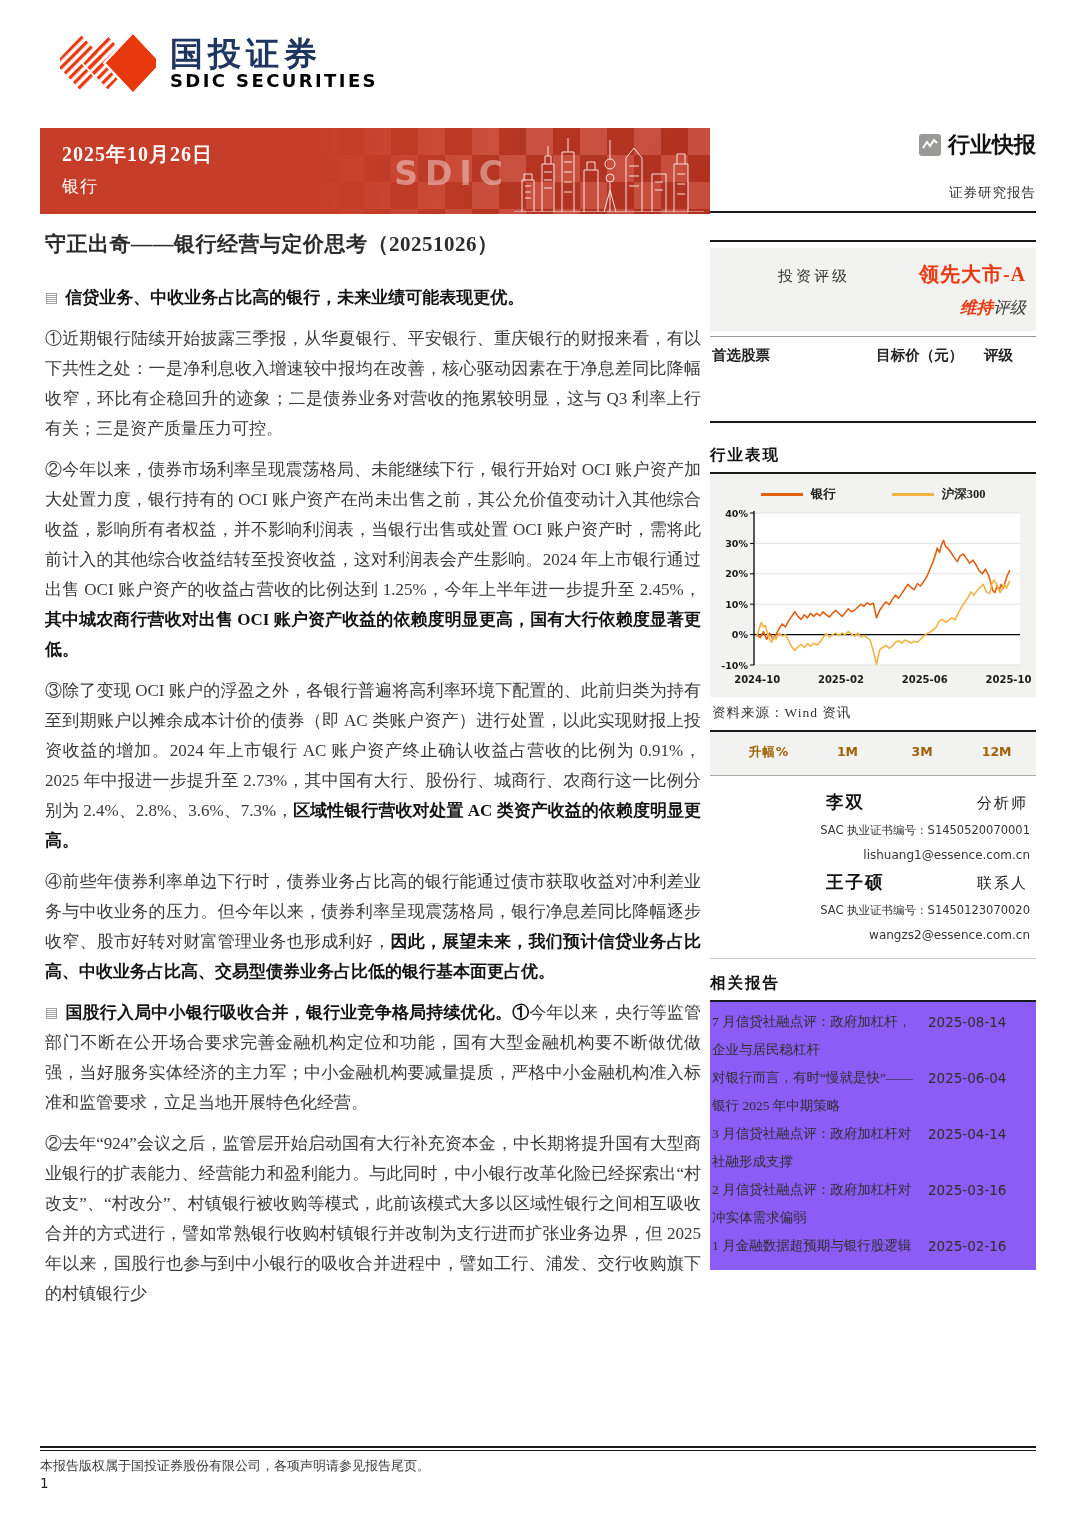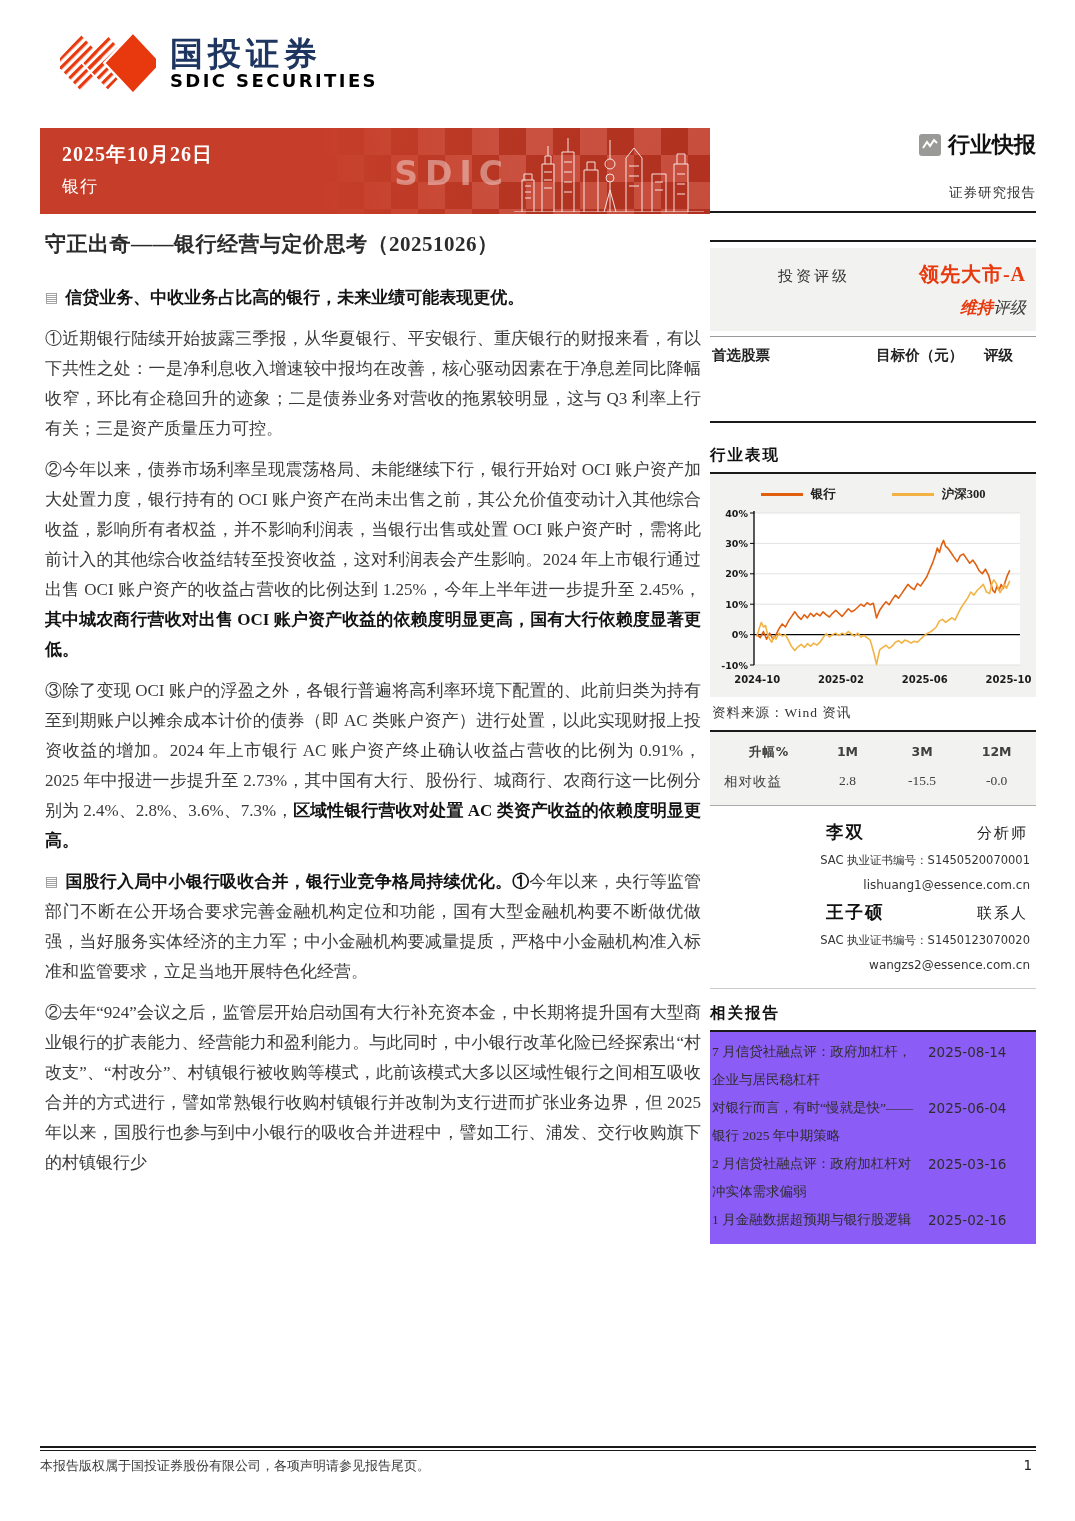--- a/index.html
+++ b/index.html
@@ -52,21 +52,21 @@
   .stock-head span:nth-child(2){text-align:right;}
   .stock-head span:nth-child(3){text-align:center;}
   .stock-empty{height:52px;border-bottom:2px solid #1a1a1a;}
   .sec-head{margin-top:22px;font-size:15.5px;font-weight:700;color:#111;padding-bottom:6px;border-bottom:2px solid #1a1a1a;letter-spacing:2px;}
   .chart-block{background:#F2F2F0;padding:8px 2px 2px 2px;}
   .legend{display:flex;justify-content:center;gap:56px;font-size:12.5px;font-weight:700;color:#222;margin:4px 0 2px 0;}
   .legend-item{display:flex;align-items:center;gap:8px;}
   .legend-swatch{display:inline-block;width:42px;height:2.6px;}
   .source{font-size:13.5px;color:#333;padding:7px 0 8px 2px;border-bottom:2px solid #1a1a1a;letter-spacing:1px;}
   .returns-table{background:#F2F2F0;padding:6px 6px 8px 6px;border-bottom:1px solid #aaa;}
-  .returns-row{display:grid;grid-template-columns:1.25fr .85fr 1.05fr .85fr;font-size:13.5px;padding:6px 0;color:#404040;}
+  .returns-row{display:grid;grid-template-columns:1.25fr .85fr 1.05fr .85fr;font-size:13.5px;padding:6px 0;color:#a16207;}
   .returns-row.head{font-weight:700;font-family:"DejaVu Sans",sans-serif;font-size:12.5px;}
   .returns-row span{text-align:center;}
   .returns-row span:first-child{text-align:left;padding-left:8px;letter-spacing:1px;}
   .returns-row.head span:first-child{text-align:center;}
   .analysts{padding:6px 6px 2px 6px;}
   .analyst{margin-top:8px;}
   .an-row{display:flex;justify-content:space-between;align-items:baseline;padding:0 2px 0 110px;}
   .an-name{font-size:17.5px;font-weight:700;color:#111;letter-spacing:2px;}
   .an-role{font-size:15px;color:#222;letter-spacing:2px;}
   .an-sac{text-align:right;font-size:11.5px;color:#333;margin-top:9px;font-family:"DejaVu Sans",sans-serif;}
@@ -74,21 +74,21 @@
   .thin-rule{border-top:1px solid #ccc;margin-top:10px;}
   .related-head{margin-top:14px;letter-spacing:2px;}
   .related-list{background:#8b5cf6;padding:6px 8px 10px 2px;}
   .report-item{display:flex;justify-content:space-between;align-items:flex-start;}
   .report-title{width:208px;font-size:13.5px;line-height:28px;color:#2e2e2e;}
   .report-date{width:100px;font-size:13.5px;line-height:28px;color:#2e2e2e;font-family:"DejaVu Sans",sans-serif;text-align:left;}
 
   
   .footer{position:absolute;left:40px;top:1446px;width:996px;border-top:2.5px solid #1a1a1a;}
   .footer::before{content:'';display:block;border-top:1px solid #1a1a1a;margin-top:2px;}
-  .footer-row{display:flex;justify-content:space-between;margin-top:6px;}
+  .footer-row{display:flex;justify-content:space-between;margin-top:6px;flex-direction:column;}
   .footer-text{font-size:13px;color:#3a3a3a;}
   .footer-page{font-size:13.5px;color:#222;font-family:"DejaVu Sans",sans-serif;padding-right:4px;}
 
   svg text{font-family:"DejaVu Sans",sans-serif;}
 </style>
 </head>
 <body>
 
 <div class="page">
 
@@ -156,20 +156,21 @@
     </div>
   </div>
 
   <div class="title">守正出奇——银行经营与定价思考（20251026）</div>
 
   <div class="body-col">
     <p><span class="doc-icon">▤</span><b>信贷业务、中收业务占比高的银行，未来业绩可能表现更优。</b></p>
     <p>①近期银行陆续开始披露三季报，从华夏银行、平安银行、重庆银行的财报来看，有以下共性之处：一是净利息收入增速较中报均在改善，核心驱动因素在于净息差同比降幅收窄，环比有企稳回升的迹象；二是债券业务对营收的拖累较明显，这与 Q3 利率上行有关；三是资产质量压力可控。</p>
     <p><span>②今年以来，债券市场利率呈现震荡格局、未能继续下行，银行开始对 OCI 账户资产加大处置力度，银行持有的 OCI 账户资产在尚未出售之前，其公允价值变动计入其他综合收益，影响所有者权益，并不影响利润表，当银行出售或处置 OCI 账户资产时，需将此前计入的其他综合收益结转至投资收益，这对利润表会产生影响。2024 年上市银行通过出售 OCI 账户资产的收益占营收的比例达到 1.25%，今年上半年进一步提升至 2.45%，</span><b>其中城农商行营收对出售 OCI 账户资产收益的依赖度明显更高，国有大行依赖度显著更低。</b></p>
     <p><span>③除了变现 OCI 账户的浮盈之外，各银行普遍将高利率环境下配置的、此前归类为持有至到期账户以摊余成本计价的债券（即 AC 类账户资产）进行处置，以此实现财报上投资收益的增加。2024 年上市银行 AC 账户资产终止确认收益占营收的比例为 0.91%，2025 年中报进一步提升至 2.73%，其中国有大行、股份行、城商行、农商行这一比例分别为 2.4%、2.8%、3.6%、7.3%，</span><b>区域性银行营收对处置 AC 类资产收益的依赖度明显更高。</b></p>
+    <p><span>④前些年债券利率单边下行时，债券业务占比高的银行能通过债市获取收益对冲利差业务与中收业务的压力。但今年以来，债券利率呈现震荡格局，银行净息差同比降幅逐步收窄、股市好转对财富管理业务也形成利好，</span><b>因此，展望未来，我们预计信贷业务占比高、中收业务占比高、交易型债券业务占比低的银行基本面更占优。</b></p>
     <p><span class="doc-icon">▤</span><b>国股行入局中小银行吸收合并，银行业竞争格局持续优化。①</b><span>今年以来，央行等监管部门不断在公开场合要求完善金融机构定位和功能，国有大型金融机构要不断做优做强，当好服务实体经济的主力军；中小金融机构要减量提质，严格中小金融机构准入标准和监管要求，立足当地开展特色化经营。</span></p>
     <p>②去年“924”会议之后，监管层开始启动国有大行补充资本金，中长期将提升国有大型商业银行的扩表能力、经营能力和盈利能力。与此同时，中小银行改革化险已经探索出“村改支”、“村改分”、村镇银行被收购等模式，此前该模式大多以区域性银行之间相互吸收合并的方式进行，譬如常熟银行收购村镇银行并改制为支行进而扩张业务边界，但 2025 年以来，国股行也参与到中小银行的吸收合并进程中，譬如工行、浦发、交行收购旗下的村镇银行少</p>
   </div>
 
   <div class="rcol">
     <div class="type-row">
       <span class="type-icon">
         <svg width="16" height="16" viewBox="0 0 16 16">
             <polyline points="1,11 5,5 8,9 12,3 15,6" fill="none" stroke="#ffffff" stroke-width="2"></polyline>
           </svg>
@@ -241,26 +242,20 @@
     </div>
     <div class="source">资料来源：Wind 资讯</div>
 
     <div class="returns-table" id="returns">
         <div class="returns-row head">
           <span>升幅%</span>
           <span>1M</span>
           <span>3M</span>
           <span>12M</span>
         </div>
-        <div class="returns-row">
-          <span>相对收益</span>
-          <span>2.8</span>
-          <span>-15.5</span>
-          <span>-0.0</span>
-        </div>
       </div>
 
     <div class="analysts" id="analysts">
   <div class="analyst">
     <div class="an-row">
       <span class="an-name">李双</span>
       <span class="an-role">分析师</span>
     </div>
     <div class="an-sac">SAC 执业证书编号：S1450520070001</div>
     <div class="an-email">lishuang1@essence.com.cn</div>
@@ -282,20 +277,24 @@
   <div class="report-item">
     <div class="report-title">7 月信贷社融点评：政府加杠杆，企业与居民稳杠杆</div>
     <div class="report-date">2025-08-14</div>
   </div>
 
   <div class="report-item">
     <div class="report-title">对银行而言，有时“慢就是快”——银行 2025 年中期策略</div>
     <div class="report-date">2025-06-04</div>
   </div>
 
+  <div class="report-item">
+    <div class="report-title">3 月信贷社融点评：政府加杠杆对社融形成支撑</div>
+    <div class="report-date">2025-04-14</div>
+  </div>
 
   <div class="report-item">
     <div class="report-title">2 月信贷社融点评：政府加杠杆对冲实体需求偏弱</div>
     <div class="report-date">2025-03-16</div>
   </div>
 
   <div class="report-item">
     <div class="report-title">1 月金融数据超预期与银行股逻辑</div>
     <div class="report-date">2025-02-16</div>
   </div>

